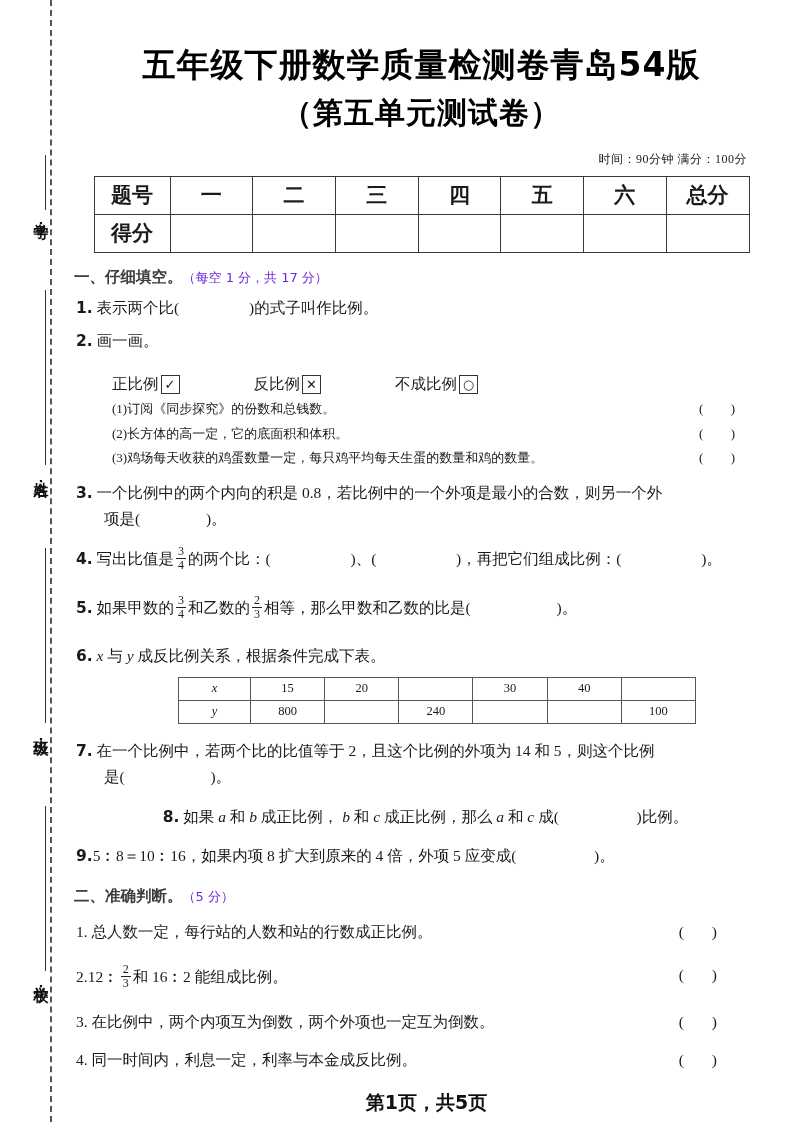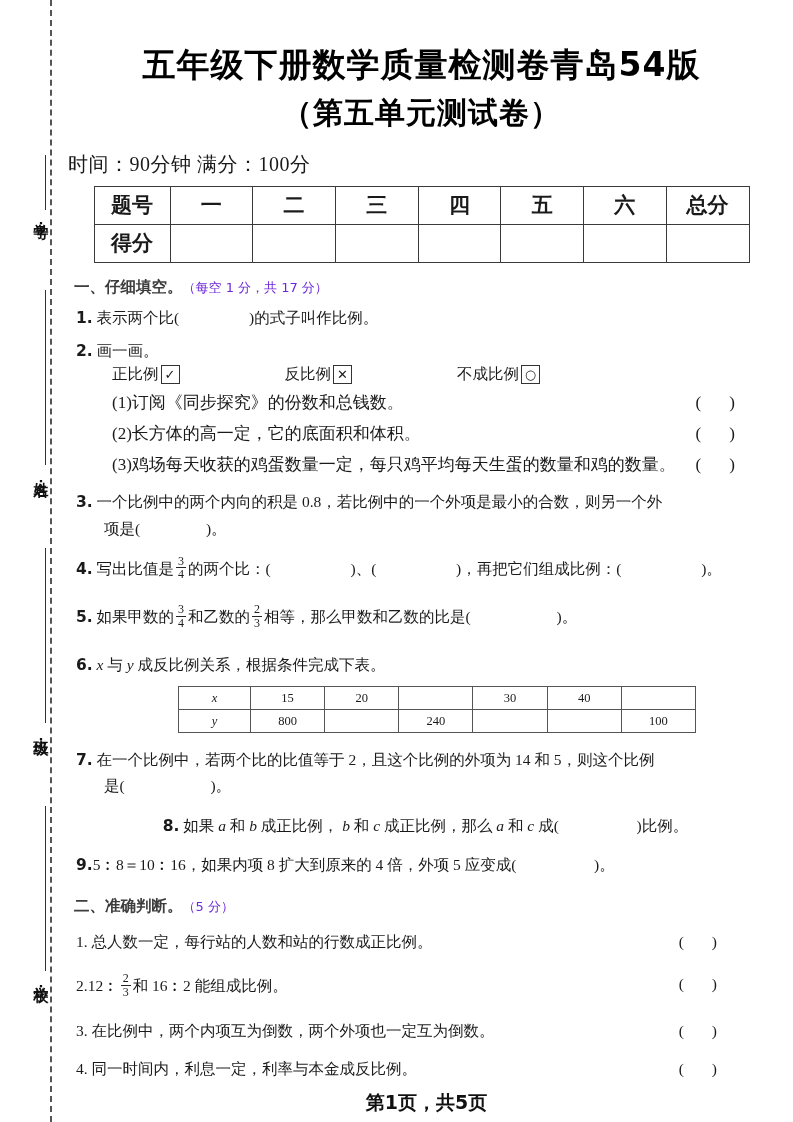--- a/index.html
+++ b/index.html
@@ -42,22 +42,22 @@
     font-family:"DejaVu Sans","Liberation Sans",sans-serif;
     font-weight:700;
     font-size:33px; line-height:1.28;
     letter-spacing:1px;
     padding-top:44px;
     color:#000;
   }
   .title .line2{ font-size:30px; display:block; margin-top:8px;}
 
   .meta{
-    text-align:left;
-    font-size:20px;
+    text-align:right;
+    font-size:12px;
     padding-right:28px;
     margin-top:18px;
     letter-spacing:.5px;
   }
 
   
   table.score{
     border-collapse:collapse;
     margin:8px auto 0 auto;
     width:656px;
@@ -89,28 +89,28 @@
     font-size:15.5px;
     line-height:1.62;
     margin:7px 0 0 8px;
     position:relative;
   }
   .q .num{ font-weight:700; font-family:"DejaVu Sans","Liberation Sans",sans-serif; }
   .q.indent{ margin-left:36px; }
   .blankspan{ display:inline-block; }
 
   .sub{
-    font-size:17px; line-height:1.6;
+    font-size:13px; line-height:1.6;
     margin:4px 0 0 44px;
     position:relative;
   }
   .sub .rp{ position:absolute; right:28px; letter-spacing:12px; }
 
   
-  .chkrow{ margin:0 0 0 44px; font-size:15.5px; display:flex; gap:105px; }
+  .chkrow{ margin:20px 0 0 44px; font-size:15.5px; display:flex; gap:74px; }
   .chk{ display:inline-flex; align-items:center; }
   .box{
     display:inline-block; width:19px; height:19px;
     border:1px solid #333; margin-left:2px;
     line-height:17px; text-align:center; font-size:13px;
     font-family:"DejaVu Sans","Liberation Sans",sans-serif;
   }
 
   
   .frac{

